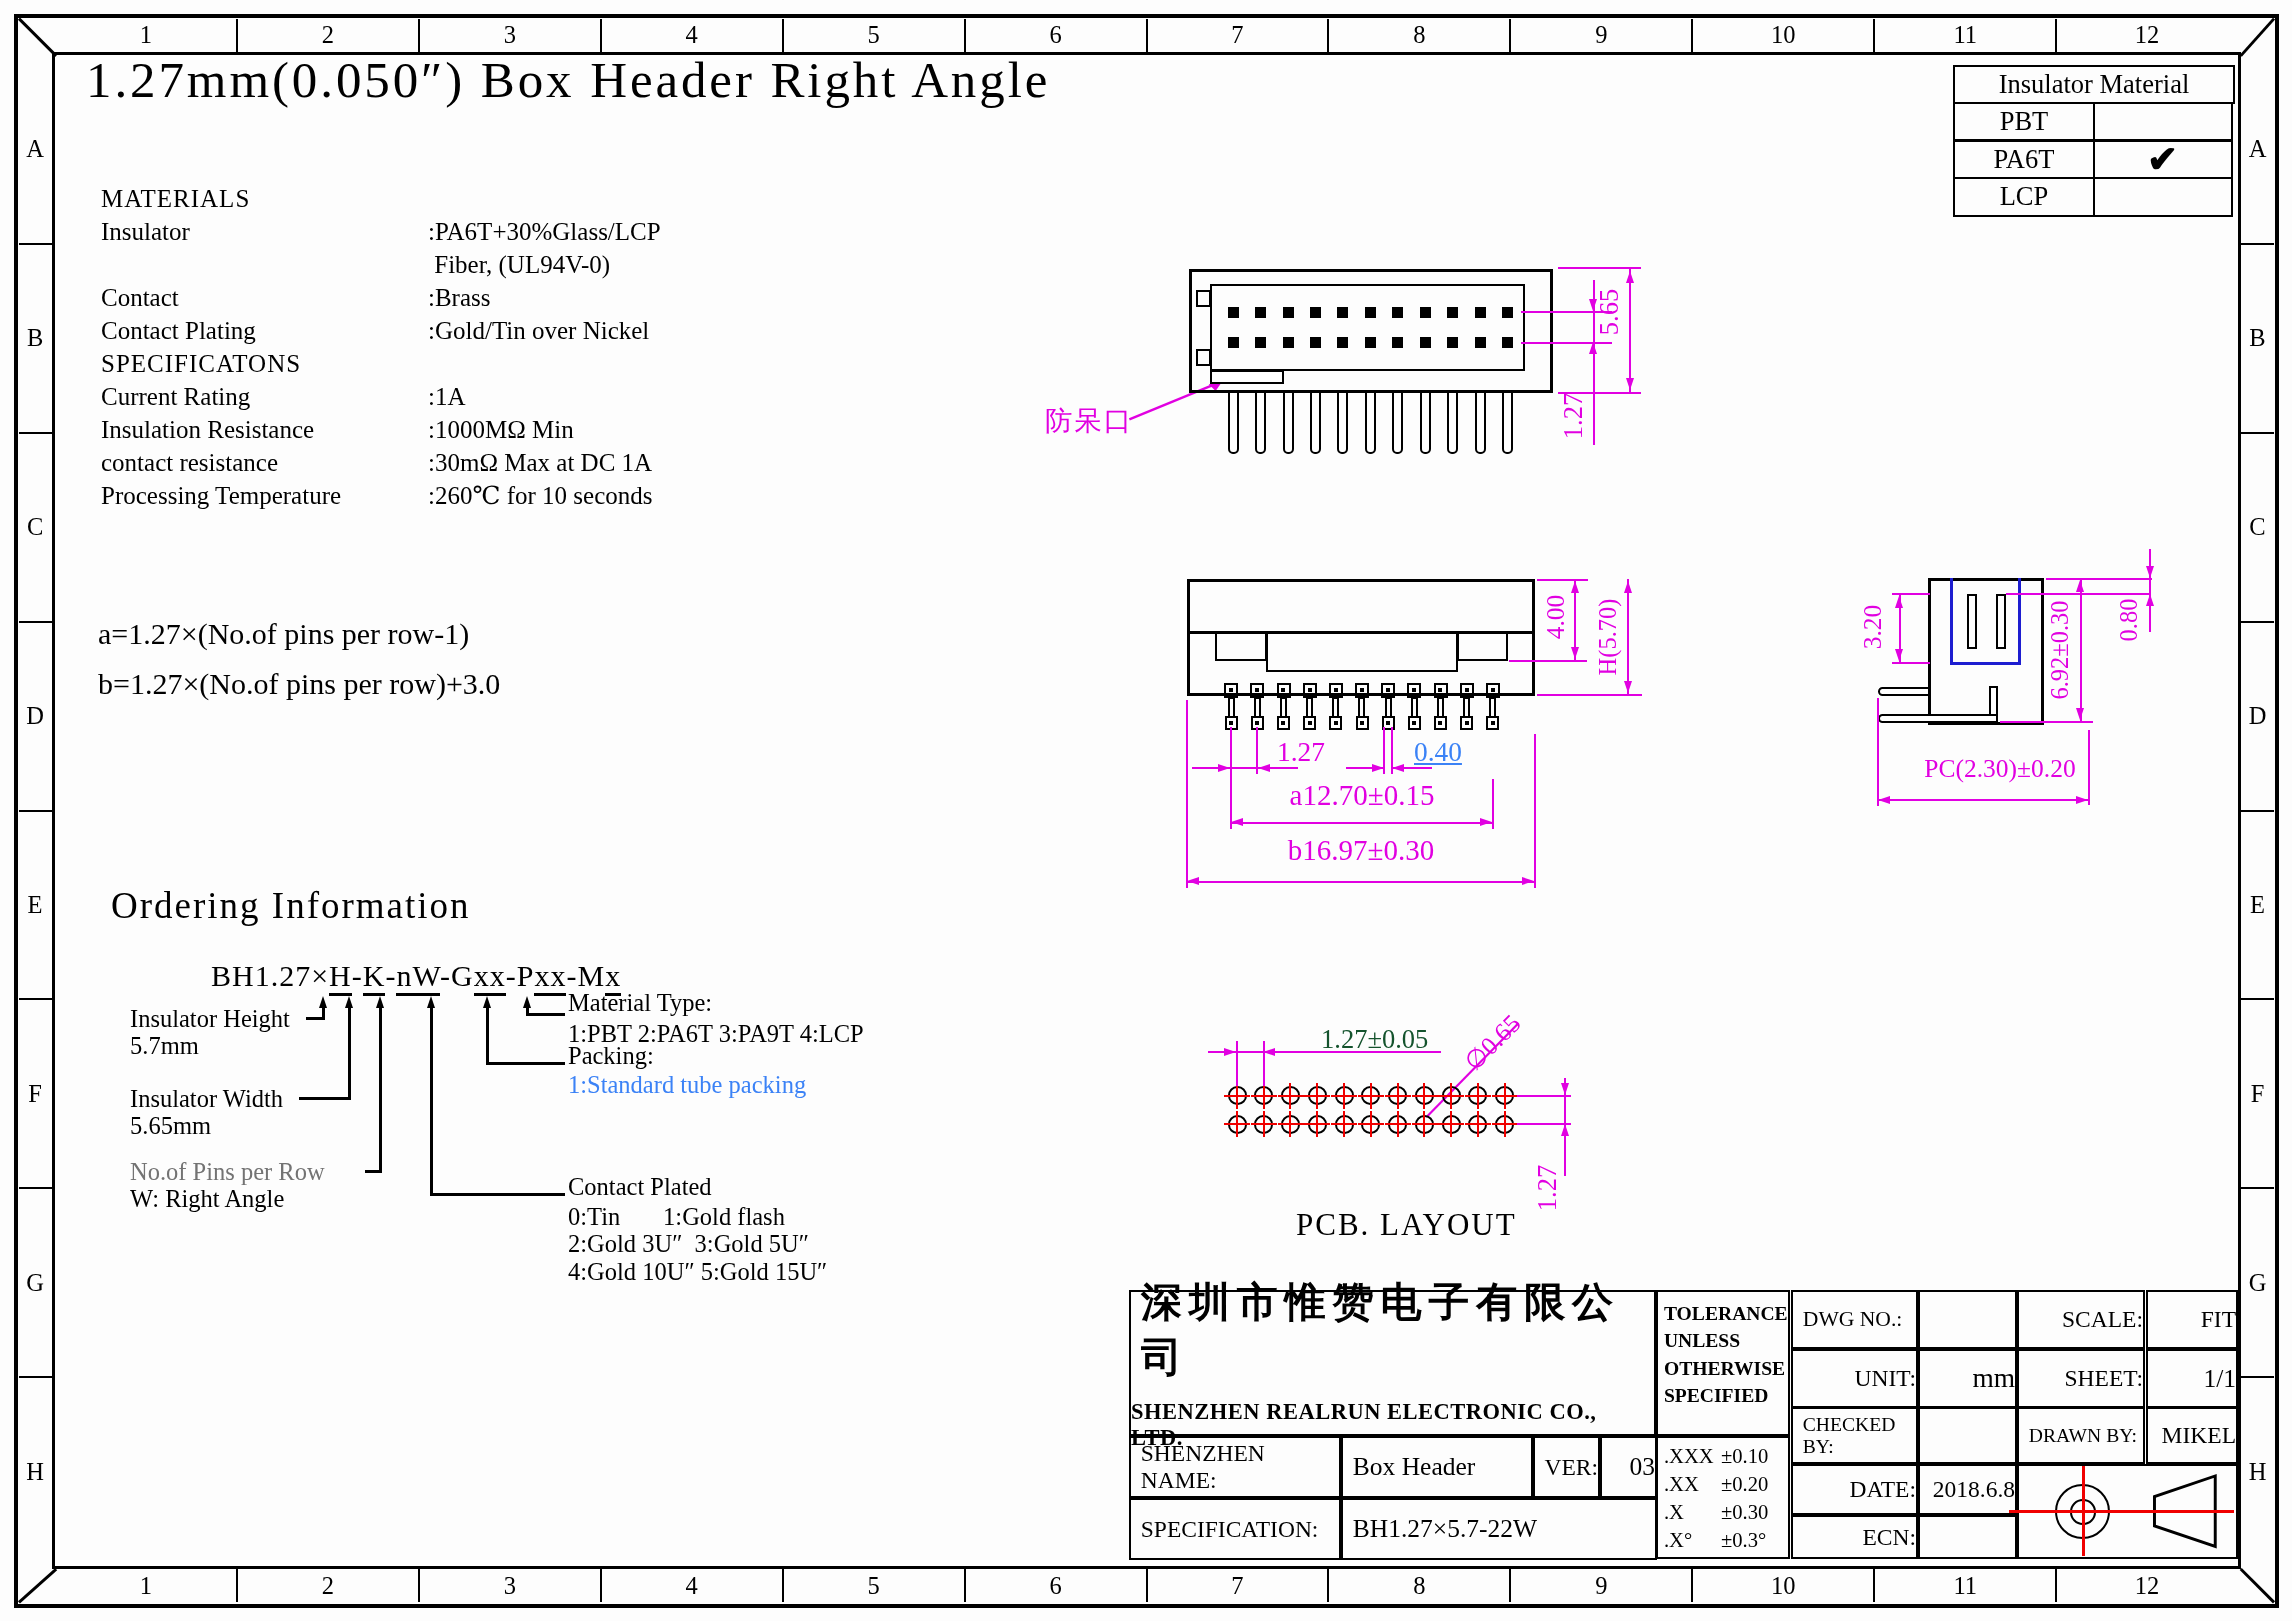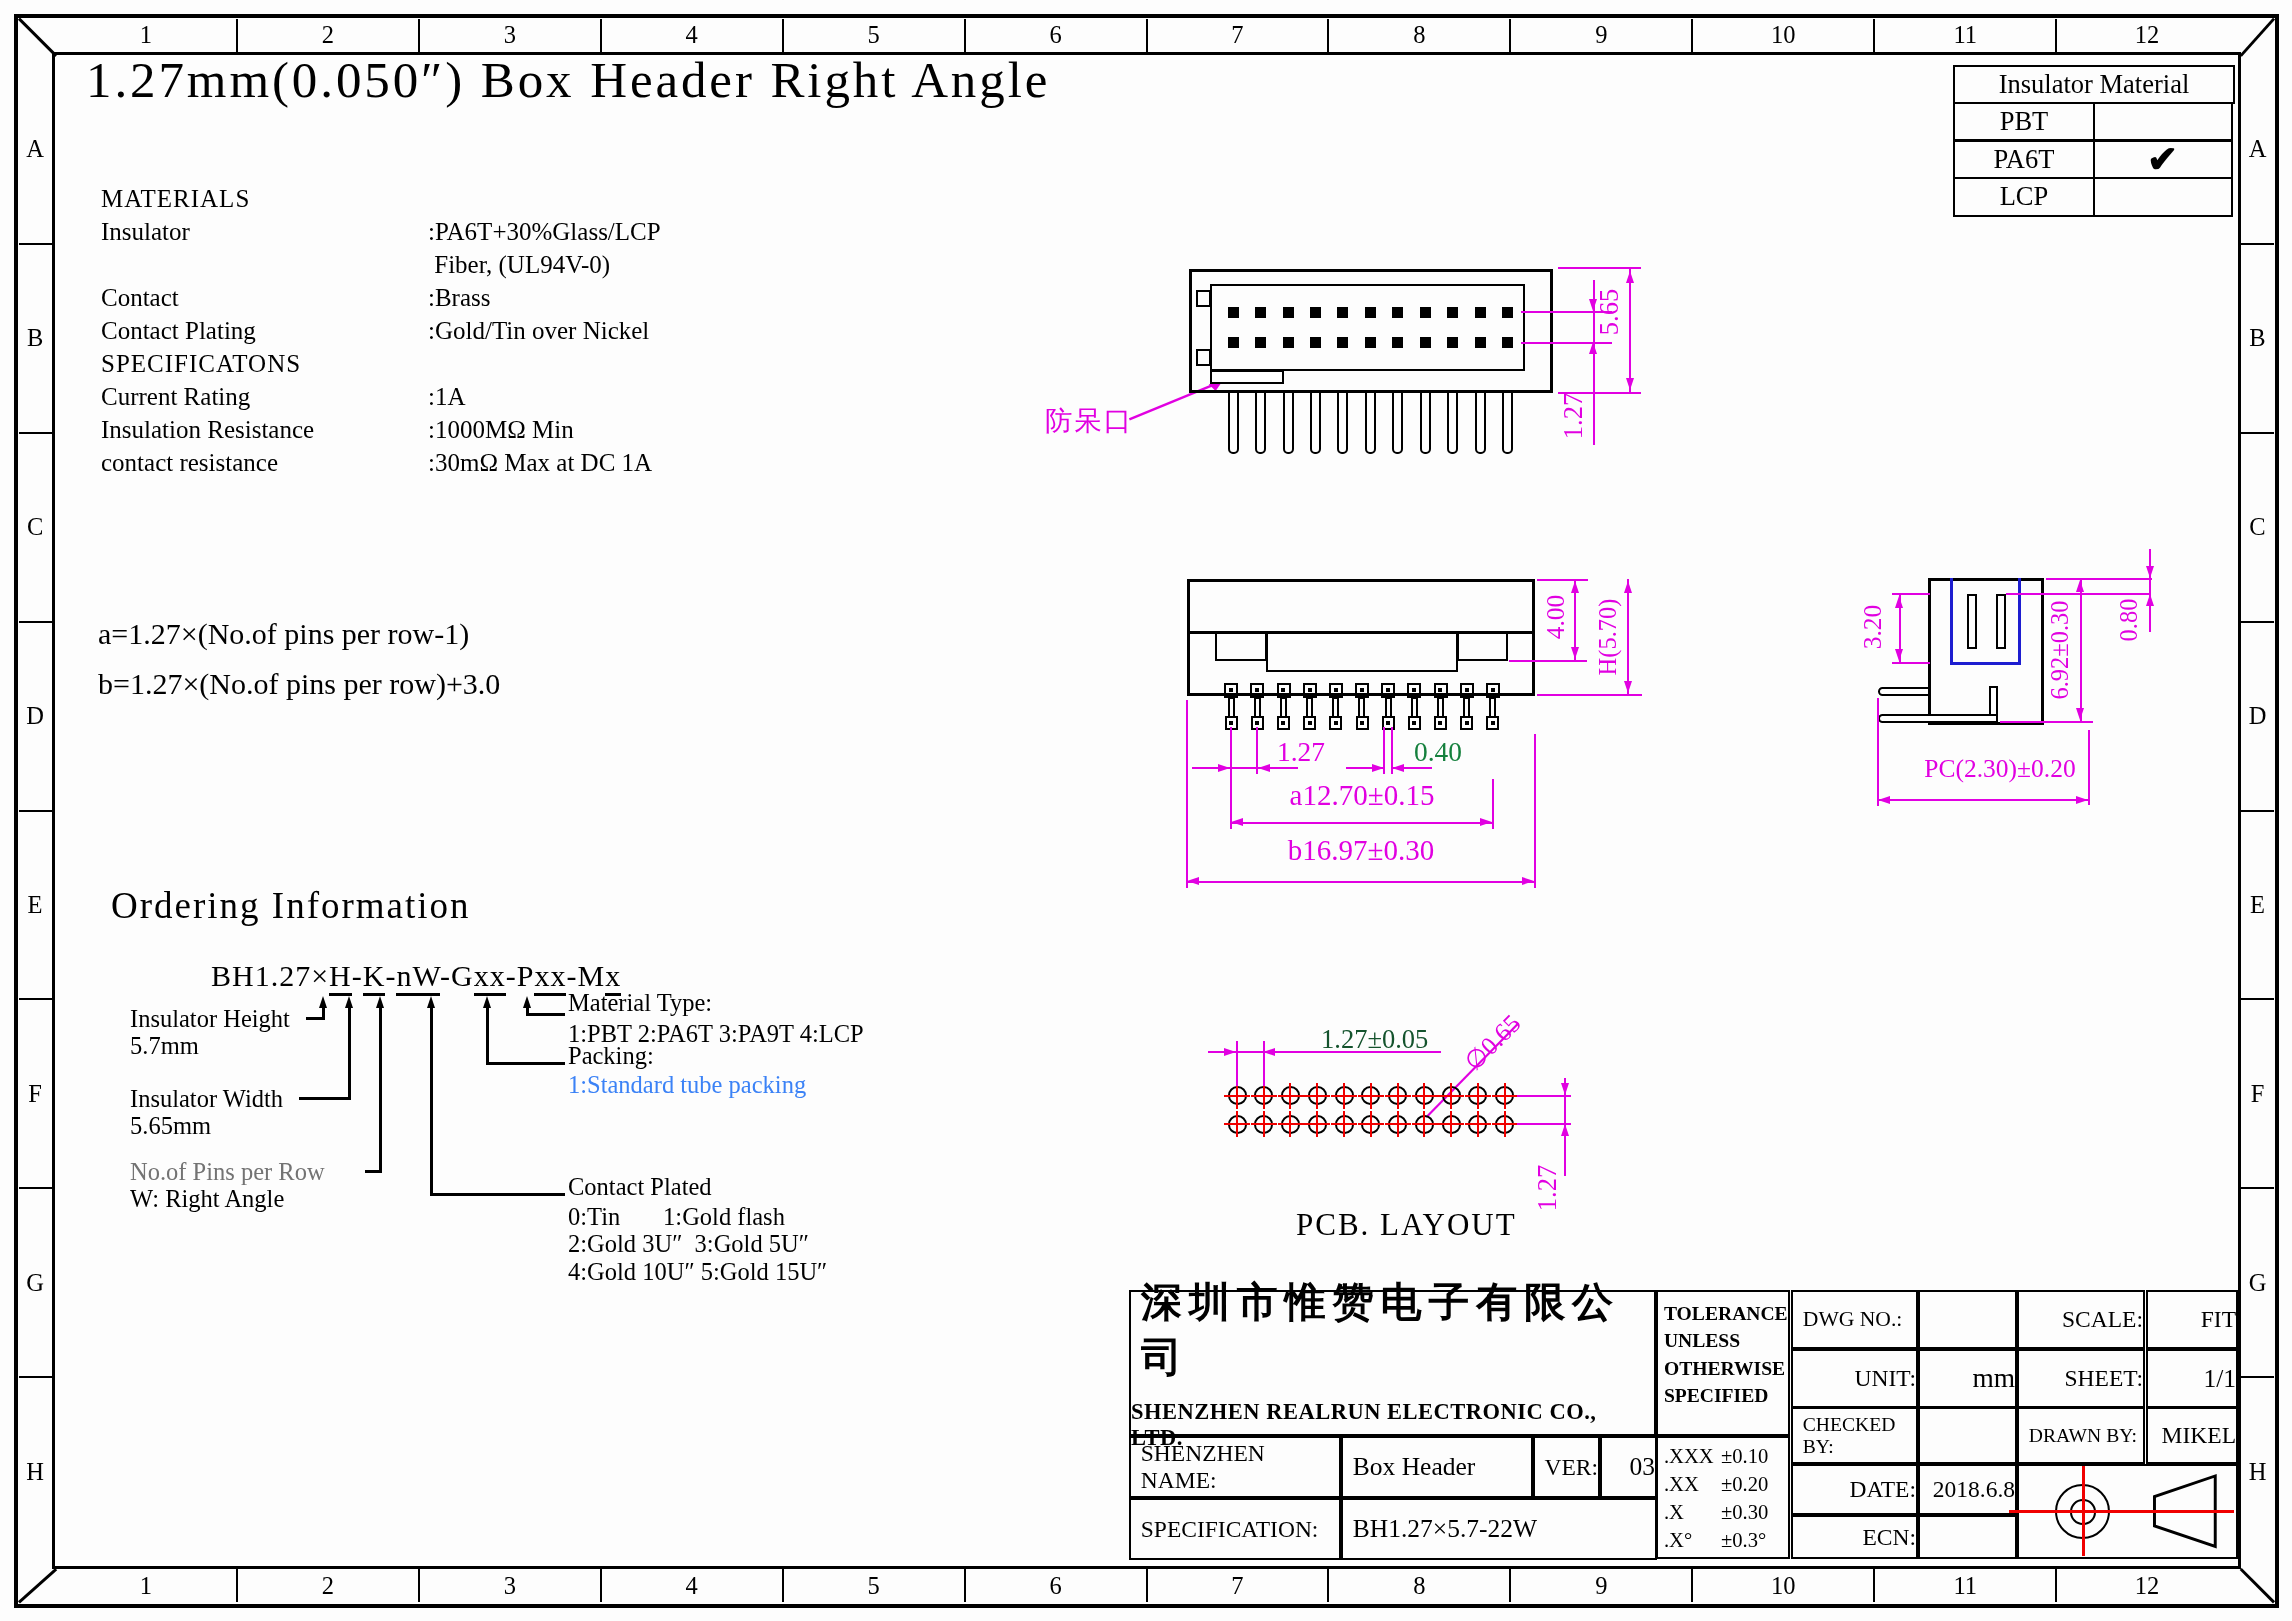--- a/index.html
+++ b/index.html
@@ -112,20 +112,24 @@
         <span class="ml">Current Rating</span>
         <span class="mv">:1A</span>
       </div>
       <div class="mrow">
         <span class="ml">Insulation Resistance</span>
         <span class="mv">:1000MΩ Min</span>
       </div>
       <div class="mrow">
         <span class="ml">contact resistance</span>
         <span class="mv">:30mΩ Max at DC 1A</span>
+      </div>
+      <div class="mrow">
+        <span class="ml">Processing Temperature</span>
+        <span class="mv">:260℃ for 10 seconds</span>
       </div>
     </div>
 
   <div class="fx" style="left:98px;top:617px;">a=1.27×(No.of pins per row-1)</div>
   <div class="fx" style="left:98px;top:667px;">b=1.27×(No.of pins per row)+3.0</div>
 
   <div id="ins-table">
       <div class="itr">
         <div class="itc" style="width: 282px; height: 39px;">Insulator Material</div>
       </div>
@@ -375,21 +379,21 @@
     <div class="ln" style="left: 1192px; top: 767px; width: 106px; height: 2px; background: rgb(225, 0, 225);"></div>
     <div class="arr" style="left: 1218px; top: 764px; border-top: 4.4px solid transparent; border-bottom: 4.4px solid transparent; border-left: 12.7px solid rgb(225, 0, 225);"></div>
     <div class="arr" style="left: 1258px; top: 764px; border-top: 4.4px solid transparent; border-bottom: 4.4px solid transparent; border-right: 12.7px solid rgb(225, 0, 225);"></div>
     <span class="t" style="font-size: 27.4px; color: rgb(225, 0, 225); left: 1277px; top: 737px;">1.27</span>
     <div class="ln" style="left: 1383px; top: 727px; width: 2px; height: 47px; background: rgb(225, 0, 225);"></div>
     <div class="ln" style="left: 1391px; top: 727px; width: 2px; height: 47px; background: rgb(225, 0, 225);"></div>
     <div class="ln" style="left: 1346px; top: 767px; width: 39px; height: 2px; background: rgb(225, 0, 225);"></div>
     <div class="ln" style="left: 1393px; top: 767px; width: 39px; height: 2px; background: rgb(225, 0, 225);"></div>
     <div class="arr" style="left: 1372px; top: 764px; border-top: 4.4px solid transparent; border-bottom: 4.4px solid transparent; border-left: 12.7px solid rgb(225, 0, 225);"></div>
     <div class="arr" style="left: 1392px; top: 764px; border-top: 4.4px solid transparent; border-bottom: 4.4px solid transparent; border-right: 12.7px solid rgb(225, 0, 225);"></div>
-    <span class="t" style="font-size: 27.4px; color: #15803d; left: 1414px; top: 737px;">0.40</span>
+    <span class="t" style="font-size: 27.4px; color: #3b82f6; left: 1414px; top: 737px; text-decoration: underline;">0.40</span>
     <div class="ln" style="left: 1230px; top: 737px; width: 2px; height: 92px; background: rgb(225, 0, 225);"></div>
     <div class="ln" style="left: 1492px; top: 779px; width: 2px; height: 50px; background: rgb(225, 0, 225);"></div>
     <div class="ln" style="left: 1231px; top: 822px; width: 262px; height: 2px; background: rgb(225, 0, 225);"></div>
     <div class="arr" style="left: 1231px; top: 818px; border-top: 4.4px solid transparent; border-bottom: 4.4px solid transparent; border-right: 12.7px solid rgb(225, 0, 225);"></div>
     <div class="arr" style="left: 1480px; top: 818px; border-top: 4.4px solid transparent; border-bottom: 4.4px solid transparent; border-left: 12.7px solid rgb(225, 0, 225);"></div>
     <span class="t" style="font-size: 29px; color: rgb(225, 0, 225); left: 1362px; top: 796px; transform: translate(-50%, -50%);">a12.70±0.15</span>
     <div class="ln" style="left: 1186px; top: 700px; width: 2px; height: 188px; background: rgb(225, 0, 225);"></div>
     <div class="ln" style="left: 1534px; top: 734px; width: 2px; height: 154px; background: rgb(225, 0, 225);"></div>
     <div class="ln" style="left: 1187px; top: 881px; width: 348px; height: 2px; background: rgb(225, 0, 225);"></div>
     <div class="arr" style="left: 1187px; top: 877px; border-top: 4.4px solid transparent; border-bottom: 4.4px solid transparent; border-right: 12.7px solid rgb(225, 0, 225);"></div>

